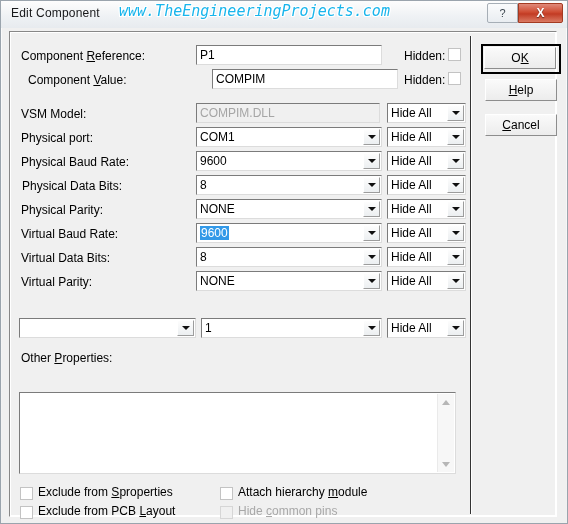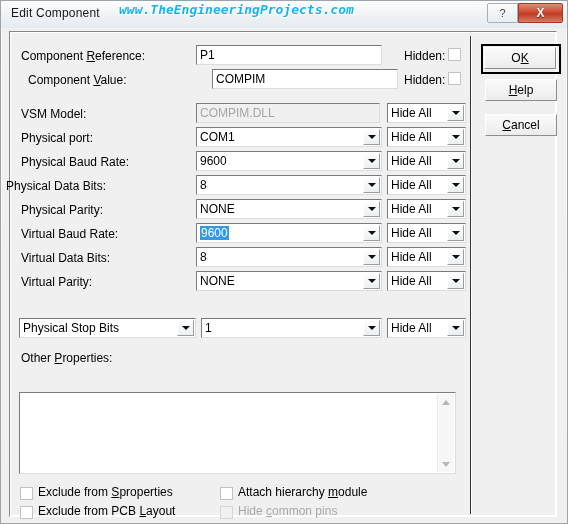--- a/index.html
+++ b/index.html
@@ -20,21 +20,21 @@
     position:absolute;left:0;top:0;width:566px;height:27px;
     background:linear-gradient(#fdfdfd,#eef1f4 60%,#e7ebef);
   }
   .title-text{
     position:absolute;left:10px;top:5px;
     font-size:12px;color:#17181a;letter-spacing:.2px;
   }
   .watermark{
     position:absolute;left:118px;top:1px;
     font-family:"DejaVu Sans Mono","Liberation Mono",monospace;
-    font-weight:bold;font-style:italic;font-size:13px;
+    font-weight:normal;font-style:italic;font-size:15px;
     color:#18b5ec;
     text-shadow:
       -1px 0 #fff, 1px 0 #fff, 0 -1px #fff, 0 1px #fff,
       -1px -1px #fff, 1px -1px #fff, -1px 1px #fff, 1px 1px #fff;
     white-space:nowrap;
   }
   .tb-btn{
     position:absolute;top:2px;height:20px;
     border:1px solid #a6aeb6;box-sizing:border-box;
     display:flex;align-items:center;justify-content:center;
@@ -198,21 +198,21 @@
     </div>
 
     <div class="label" style="left:19px;top:127px;">Physical Baud Rate:</div>
     <div class="ctl" style="left:194px;top:123px;width:186px;">
       <span>9600</span><span class="arrow"></span>
     </div>
     <div class="ctl" style="left:385px;top:123px;width:79px;">
       <span>Hide All</span><span class="arrow"></span>
     </div>
 
-    <div class="label" style="left:4px;top:151px;">Physical Data Bits:</div>
+    <div class="label" style="left:20px;top:151px;">Physical Data Bits:</div>
     <div class="ctl" style="left:194px;top:147px;width:186px;">
       <span>8</span><span class="arrow"></span>
     </div>
     <div class="ctl" style="left:385px;top:147px;width:79px;">
       <span>Hide All</span><span class="arrow"></span>
     </div>
 
     <div class="label" style="left:19px;top:175px;">Physical Parity:</div>
     <div class="ctl" style="left:194px;top:171px;width:186px;">
       <span>NONE</span><span class="arrow"></span>
@@ -239,21 +239,21 @@
 
     <div class="label" style="left:19px;top:247px;">Virtual Parity:</div>
     <div class="ctl" style="left:194px;top:243px;width:186px;">
       <span>NONE</span><span class="arrow"></span>
     </div>
     <div class="ctl" style="left:385px;top:243px;width:79px;">
       <span>Hide All</span><span class="arrow"></span>
     </div>
 
     <div class="ctl" style="left:17px;top:290px;width:177px;">
-      <span>Physical Stop Bits</span><span class="arrow"></span>
+      <span class="arrow"></span>
     </div>
     <div class="ctl" style="left:199px;top:290px;width:181px;">
       <span>1</span><span class="arrow"></span>
     </div>
     <div class="ctl" style="left:385px;top:290px;width:79px;">
       <span>Hide All</span><span class="arrow"></span>
     </div>
 
     <div class="label" style="left:19px;top:323px;">
       <span>Other </span><u>P</u><span>roperties:</span>

